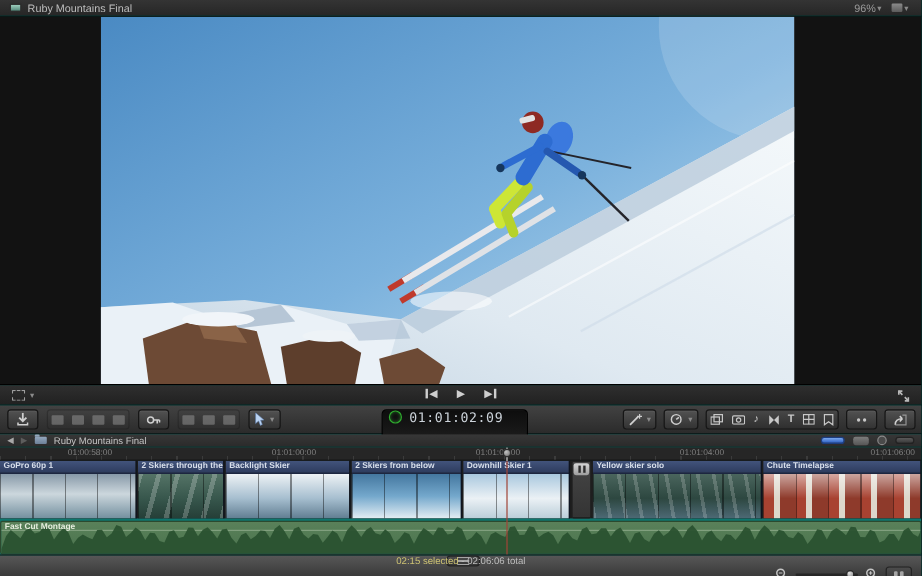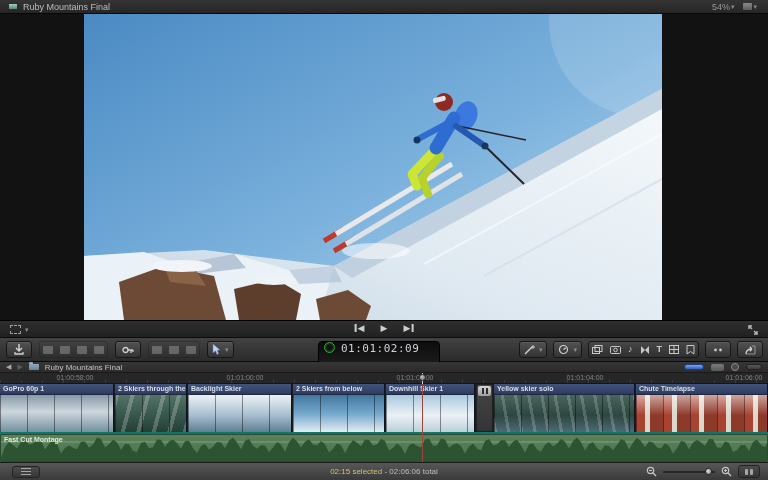--- a/index.html
+++ b/index.html
@@ -108,21 +108,21 @@
   
   .playhead { position:absolute; left:418px; top:373px; width:9px; height:89px; z-index:6; }
   .ph-line { position:absolute; left:4px; top:0; bottom:0; width:1px;
     background:linear-gradient(#d2d2d2 0 11px, #a04437 11px); }
   .ph-knob { position:absolute; top:1px; left:1px; width:7px; height:7px; border-radius:50%;
     background:radial-gradient(circle at 35% 30%, #c2c2c2, #6c6c6c); border:1px solid #2e2e2e; }
 
   
   .statusbar { position:absolute; top:462px; left:0; right:0; height:18px;
     background:linear-gradient(#575757,#3a3a3a); border-top:1px solid #191919;
-    display:flex; align-items:center; padding:0 8px; font-size:8px; color:#bdbdbd; }
+    display:flex; align-items:center; padding:0 8px; font-size:8px; color:#bdbdbd;flex-direction:column; }
   .index-btn { width:28px; height:12px; border-radius:3px; border:1px solid #232323; margin-left:4px;
     background:linear-gradient(#4c4c4c,#363636); display:flex; align-items:center; justify-content:center; }
   .index-lines { width:10px; height:7px;
     background:repeating-linear-gradient(180deg,#a5a5a5 0 1px,transparent 1px 3px); }
   .status-text { position:absolute; left:50%; transform:translateX(-50%); white-space:nowrap; }
   .sel { color:#cdc273; }
   .zoom-cluster { margin-left:auto; display:flex; align-items:center; gap:6px; }
   .slider-track { width:52px; height:2px; background:#262626; border-radius:1px; position:relative; }
   .slider-thumb { position:absolute; right:3px; top:-3px; width:7px; height:7px; border-radius:50%;
     background:radial-gradient(circle at 35% 30%, #e0e0e0, #8a8a8a); border:1px solid #2a2a2a; }
@@ -133,21 +133,21 @@
 </head>
 <body>
 
 <div class="app">
 
   <div class="titlebar">
     <span class="tb-icon"></span>
     <span class="tb-title">Ruby Mountains Final</span>
     <div class="tb-right">
       <div class="tb-zoom">
-        <span>54%</span>
+        <span>96%</span>
         <span class="chev">▾</span>
       </div>
       <div class="tb-view">
         <span class="disp-ico"></span>
         <span class="chev">▾</span>
       </div>
     </div>
   </div>
 
   <div class="viewer">

